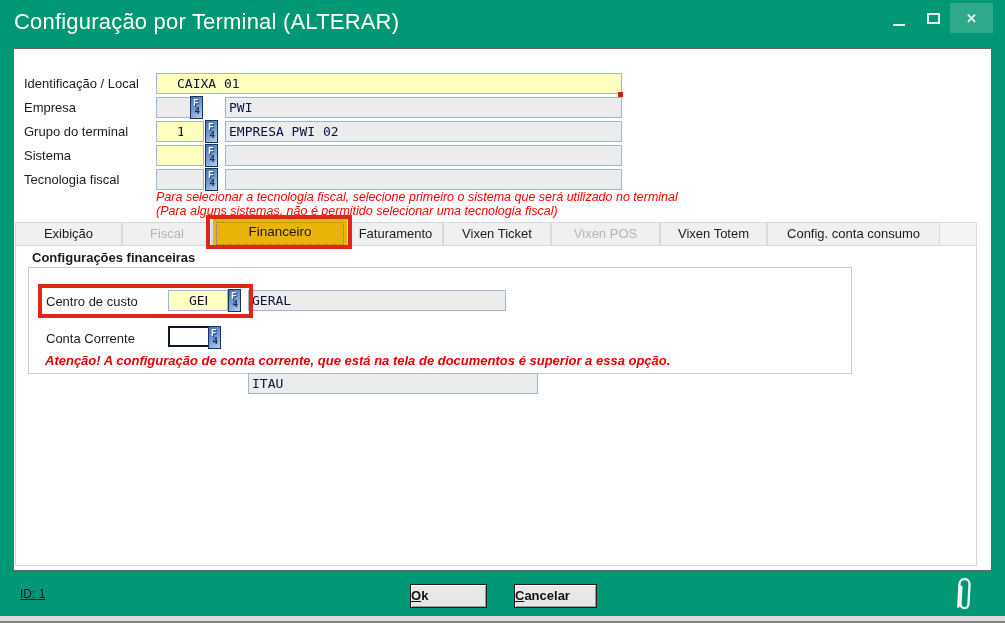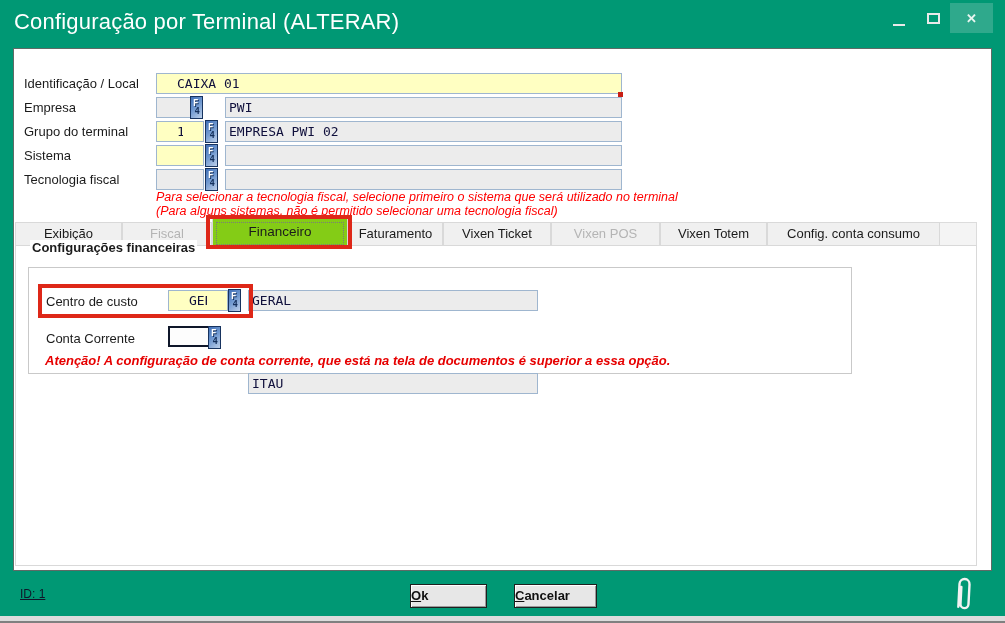--- a/index.html
+++ b/index.html
@@ -51,29 +51,29 @@
   .hint{position:absolute; font-size:12.5px; font-style:italic; color:#ff0000; white-space:nowrap;}
   
   .tabstrip{position:absolute; left:15px; top:222px; width:962px; height:24px;
     background:#f4f4f4; border:1px solid #dcdcdc; box-sizing:border-box;}
   .tab{
     position:absolute; top:222px; height:24px; box-sizing:border-box;
     background:#f0f0f0; border:1px solid #d9d9d9; border-bottom:none;
     font-size:13px; color:#1b1b1b; text-align:center; line-height:22px; cursor:pointer;
   }
   .tab.disabled{color:#b4b4b4; cursor:default;}
-  .tab.active{top:218px; height:29px; background:#84cc16; line-height:26px; z-index:3; font-size:13.5px;}
+  .tab.active{top:218px; height:29px; background:#eab308; line-height:26px; z-index:3; font-size:13.5px;}
   .tab.active .focus-rect{position:absolute; left:3px; right:3px; top:3px; bottom:2px; border:1px dotted #7a7a7a;}
   .tabpanel{
     position:absolute; left:15px; top:245px; width:962px; height:321px;
     background:#ffffff; border:1px solid #d9d9d9; box-sizing:border-box; z-index:1;
   }
   .redbox{position:absolute; border:4px solid #de2718; box-sizing:border-box; z-index:6; pointer-events:none; background:transparent;}
   
-  .group-title{position:absolute; left:30px; top:240px; font-size:13px; font-weight:bold; color:#1b1b1b; background:#fff; z-index:2; padding:0 2px;}
+  .group-title{position:absolute; left:30px; top:250px; font-size:13px; font-weight:bold; color:#1b1b1b; background:#fff; z-index:2; padding:0 2px;}
   .groupbox{position:absolute; left:28px; top:267px; width:824px; height:107px; border:1px solid #c9c9c9; box-sizing:border-box; z-index:1;}
   .warning{position:absolute; left:45px; top:353px; font-size:13px; font-style:italic; font-weight:bold; color:#e60000; white-space:nowrap; z-index:2;}
   
   .footer{position:absolute; left:0; top:571px; width:1005px; height:45px; background:#009874;}
   .id-link{position:absolute; left:20px; top:587px; font-size:12px; color:#0f172a; text-decoration:underline; cursor:pointer;}
   .btn{
     position:absolute; top:584px; height:24px; box-sizing:border-box;
     background:#e7e7e7; border:1px solid #1f1f1f;
     box-shadow: inset 1px 1px 0 #ffffff, inset -1px -1px 0 #9a9a9a;
     font-family:"Liberation Sans", sans-serif; font-size:13px; font-weight:bold; color:#101010;
@@ -157,21 +157,21 @@
   <div class="tabpanel"></div>
   <div class="group-title">Configurações financeiras</div>
   <div class="groupbox"></div>
 
   <div class="lbl z2" style="left:46px; top:294px;">Centro de custo</div>
   <input class="inp yellow z2" style="left: 168px; top: 290px; width: 60px;" value="GER">
   <div class="f4 z2" style="left:228px; top:289px;">
     <span class="ftop">F</span>
     <span class="fbot">4</span>
   </div>
-  <div class="inp z2" style="left:248px; top:290px; width:290px;">GERAL</div>
+  <div class="inp z2" style="left:248px; top:290px; width:258px;">GERAL</div>
   <div class="redbox" style="left:38px; top:284px; width:215px; height:34px;"></div>
 
   <div class="lbl z2" style="left:46px; top:331px;">Conta Corrente</div>
   <input class="inp white z2" style="left: 168px; top: 326px; width: 39px;" value="0001">
   <div class="f4 z2" style="left:208px; top:326px;">
     <span class="ftop">F</span>
     <span class="fbot">4</span>
   </div>
   <div class="inp z2" style="left:248px; top:327px; width:290px;margin-top:46px;">ITAU</div>
 

